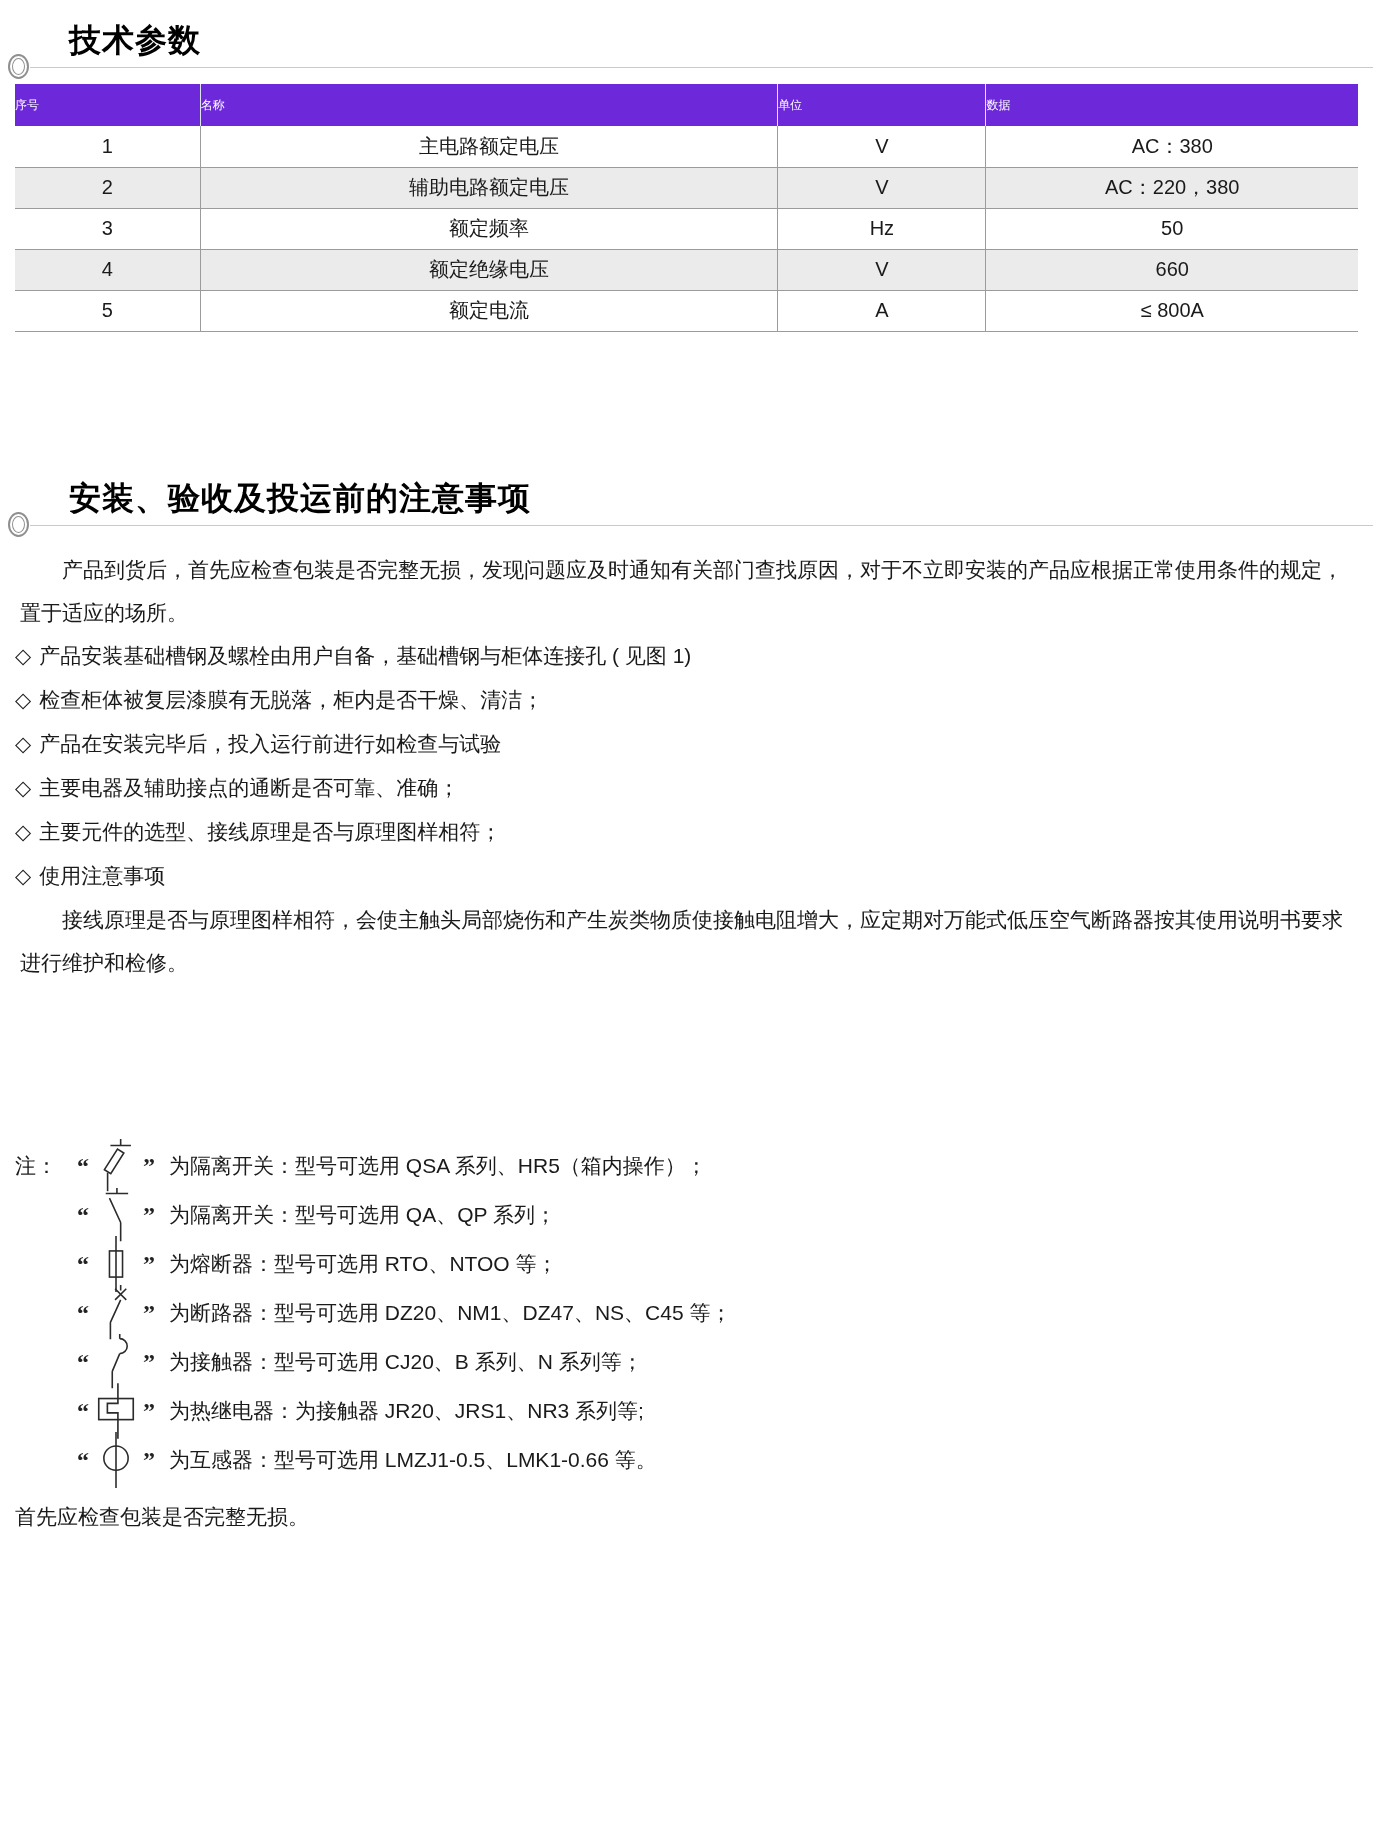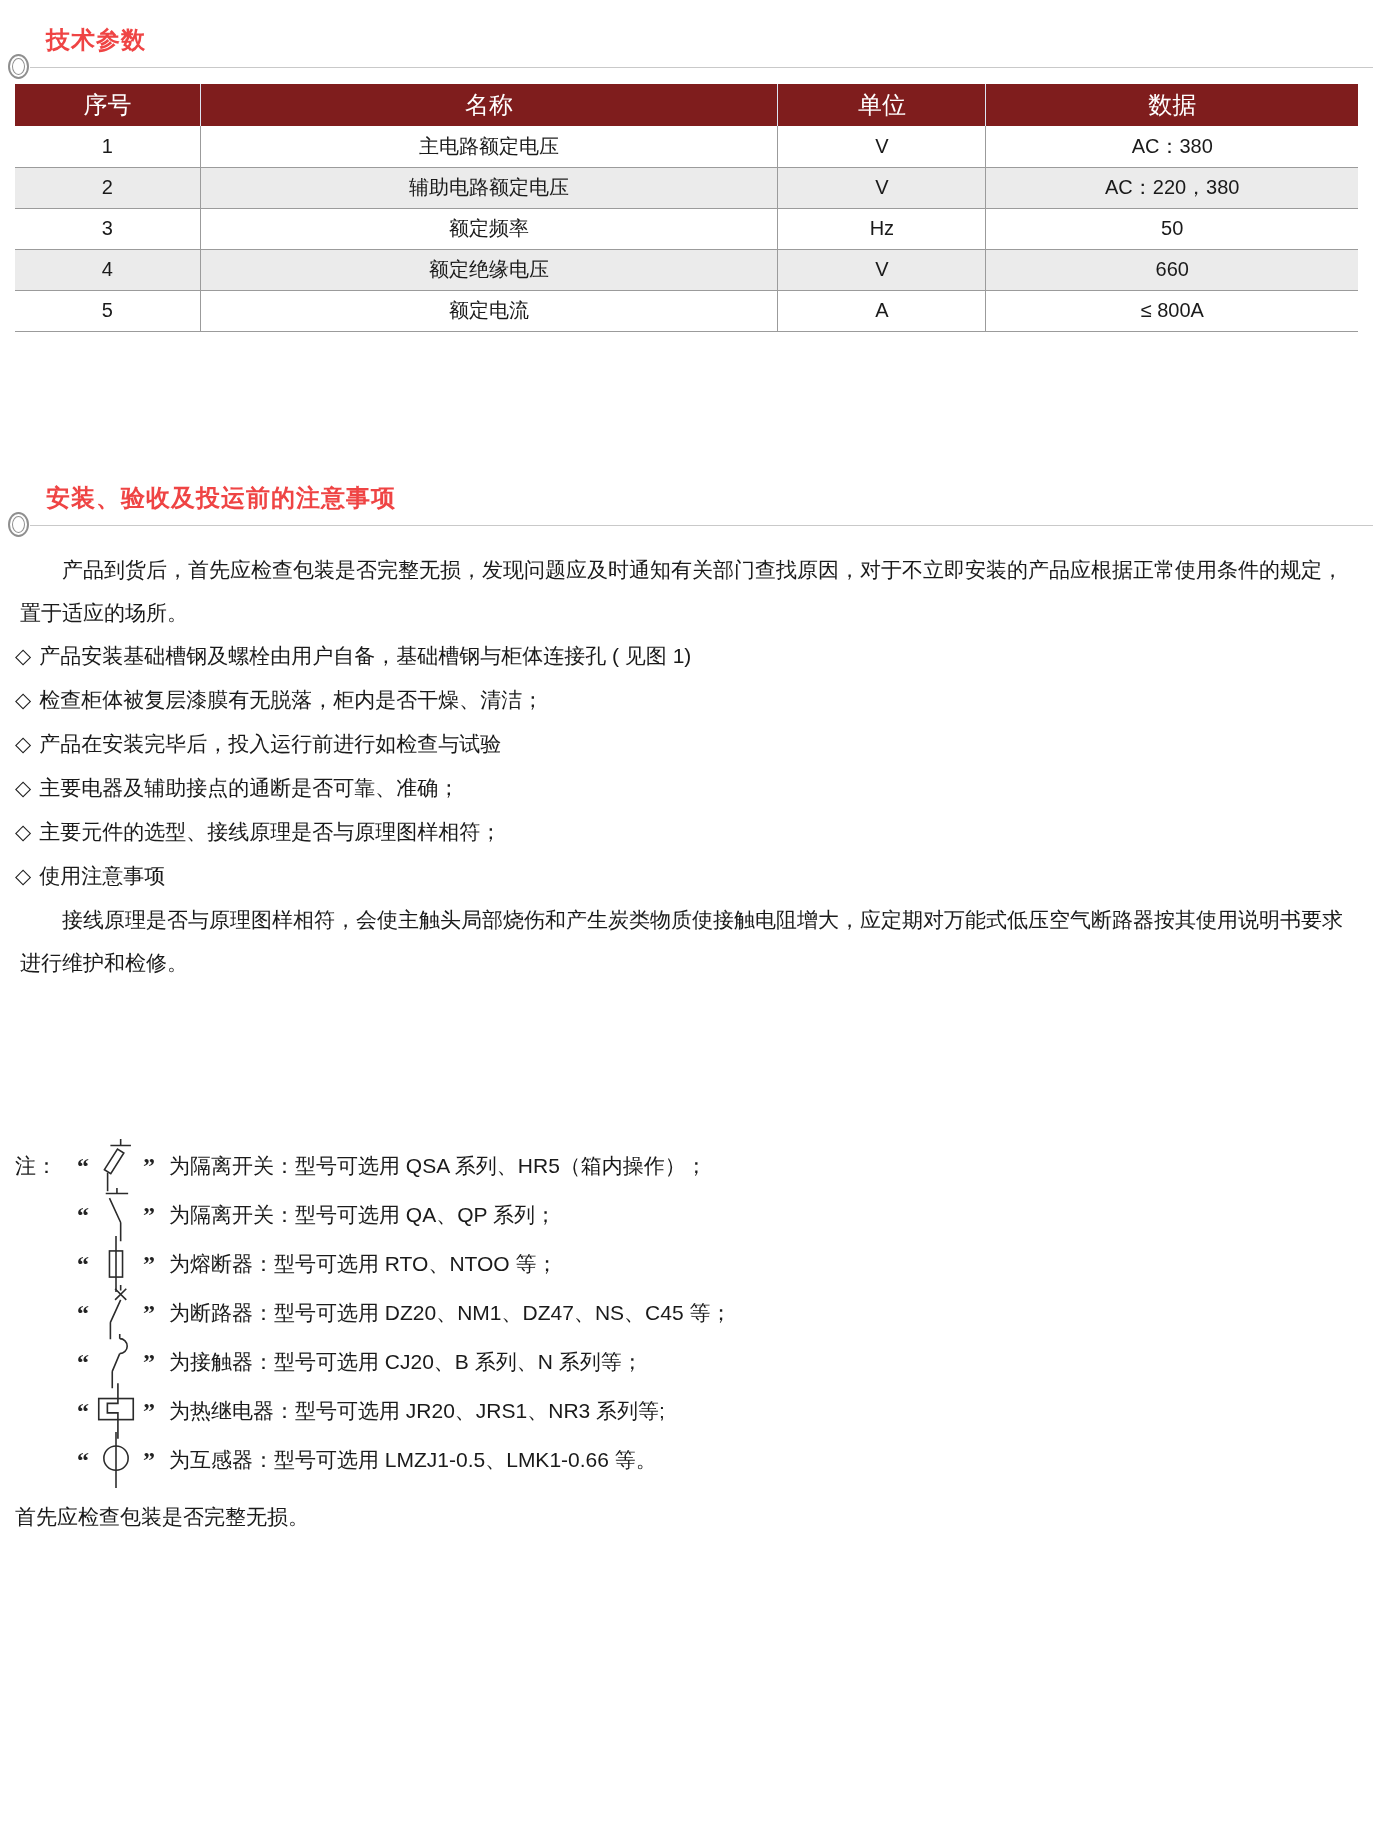--- a/index.html
+++ b/index.html
@@ -7,22 +7,22 @@
   body {
     width:1373px; height:1848px; overflow:hidden;
     font-family:"Liberation Sans","DejaVu Sans",sans-serif;
     color:#1a1a1a; position:relative;
   }
   .page { padding-top:24px; }
 
   
   .sec-head { margin-bottom:0; }
   .sec-title {
-    margin-left:46px; font-size:24px; font-weight:bold;
-    color:#ef4444; letter-spacing:1px; line-height:32px;
+    margin-left:69px; font-size:32px; font-weight:bold;
+    color:#000000; letter-spacing:1px; line-height:32px;
   }
   .rule {
     position:relative; margin:11px 0 0 30px; height:0;
     border-top:1px solid #c9c9c9;
   }
   .ring {
     position:absolute; left:-22px; top:-14px;
     width:21px; height:25px; border:2px solid #8f8f8f;
     border-radius:50%; background:#fff;
   }
@@ -30,22 +30,22 @@
     content:""; position:absolute; inset:2px;
     border:1px solid #8f8f8f; border-radius:50%;
   }
 
   
   table.params {
     width:1343px; margin:16px 15px 0 15px;
     border-collapse:collapse; table-layout:fixed;
   }
   table.params th {
-    height:42px; background:#7f1d1d; color:#ffffff;
-    font-size:24px; font-weight:normal; text-align:center;
+    height:42px; background:#6d28d9; color:#ffffff;
+    font-size:12px; font-weight:normal; text-align:left;
     border-right:1px solid #dde4f2;
   }
   table.params th:last-child { border-right:none; }
   table.params td {
     height:41px; font-size:20px; text-align:center; color:#1a1a1a;
     border-bottom:1px solid #9b9b9b; border-left:1px solid #9b9b9b;
   }
   table.params td:first-child { border-left:none; }
   table.params tr.alt td { background:#ebebeb; }
   .col1{width:13.8%;} .col2{width:43%;} .col3{width:15.5%;} .col4{width:27.7%;}
@@ -239,21 +239,21 @@
     <div class="note-line">
       <span class="note-prefix"></span>
       <span class="quote q-open">“</span>
       <span class="sym">
         <svg width="46" height="56" viewBox="0 0 48 58">
           <rect x="6" y="16" width="36" height="22"></rect>
           <path d="M26 0 V21 H15 V31 H26 V58"></path>
         </svg>
       </span>
       <span class="quote q-close">”</span>
-      <span class="note-text">为热继电器：型号可选用 JR20、JRS1、NR3 系列等;</span>
+      <span class="note-text">为热继电器：为接触器 JR20、JRS1、NR3 系列等;</span>
     </div>
 
     <div class="note-line">
       <span class="note-prefix"></span>
       <span class="quote q-open">“</span>
       <span class="sym">
         <svg width="38" height="56" viewBox="0 0 38 60">
           <path d="M19 0 V60"></path>
           <circle cx="19" cy="28" r="13"></circle>
         </svg>

